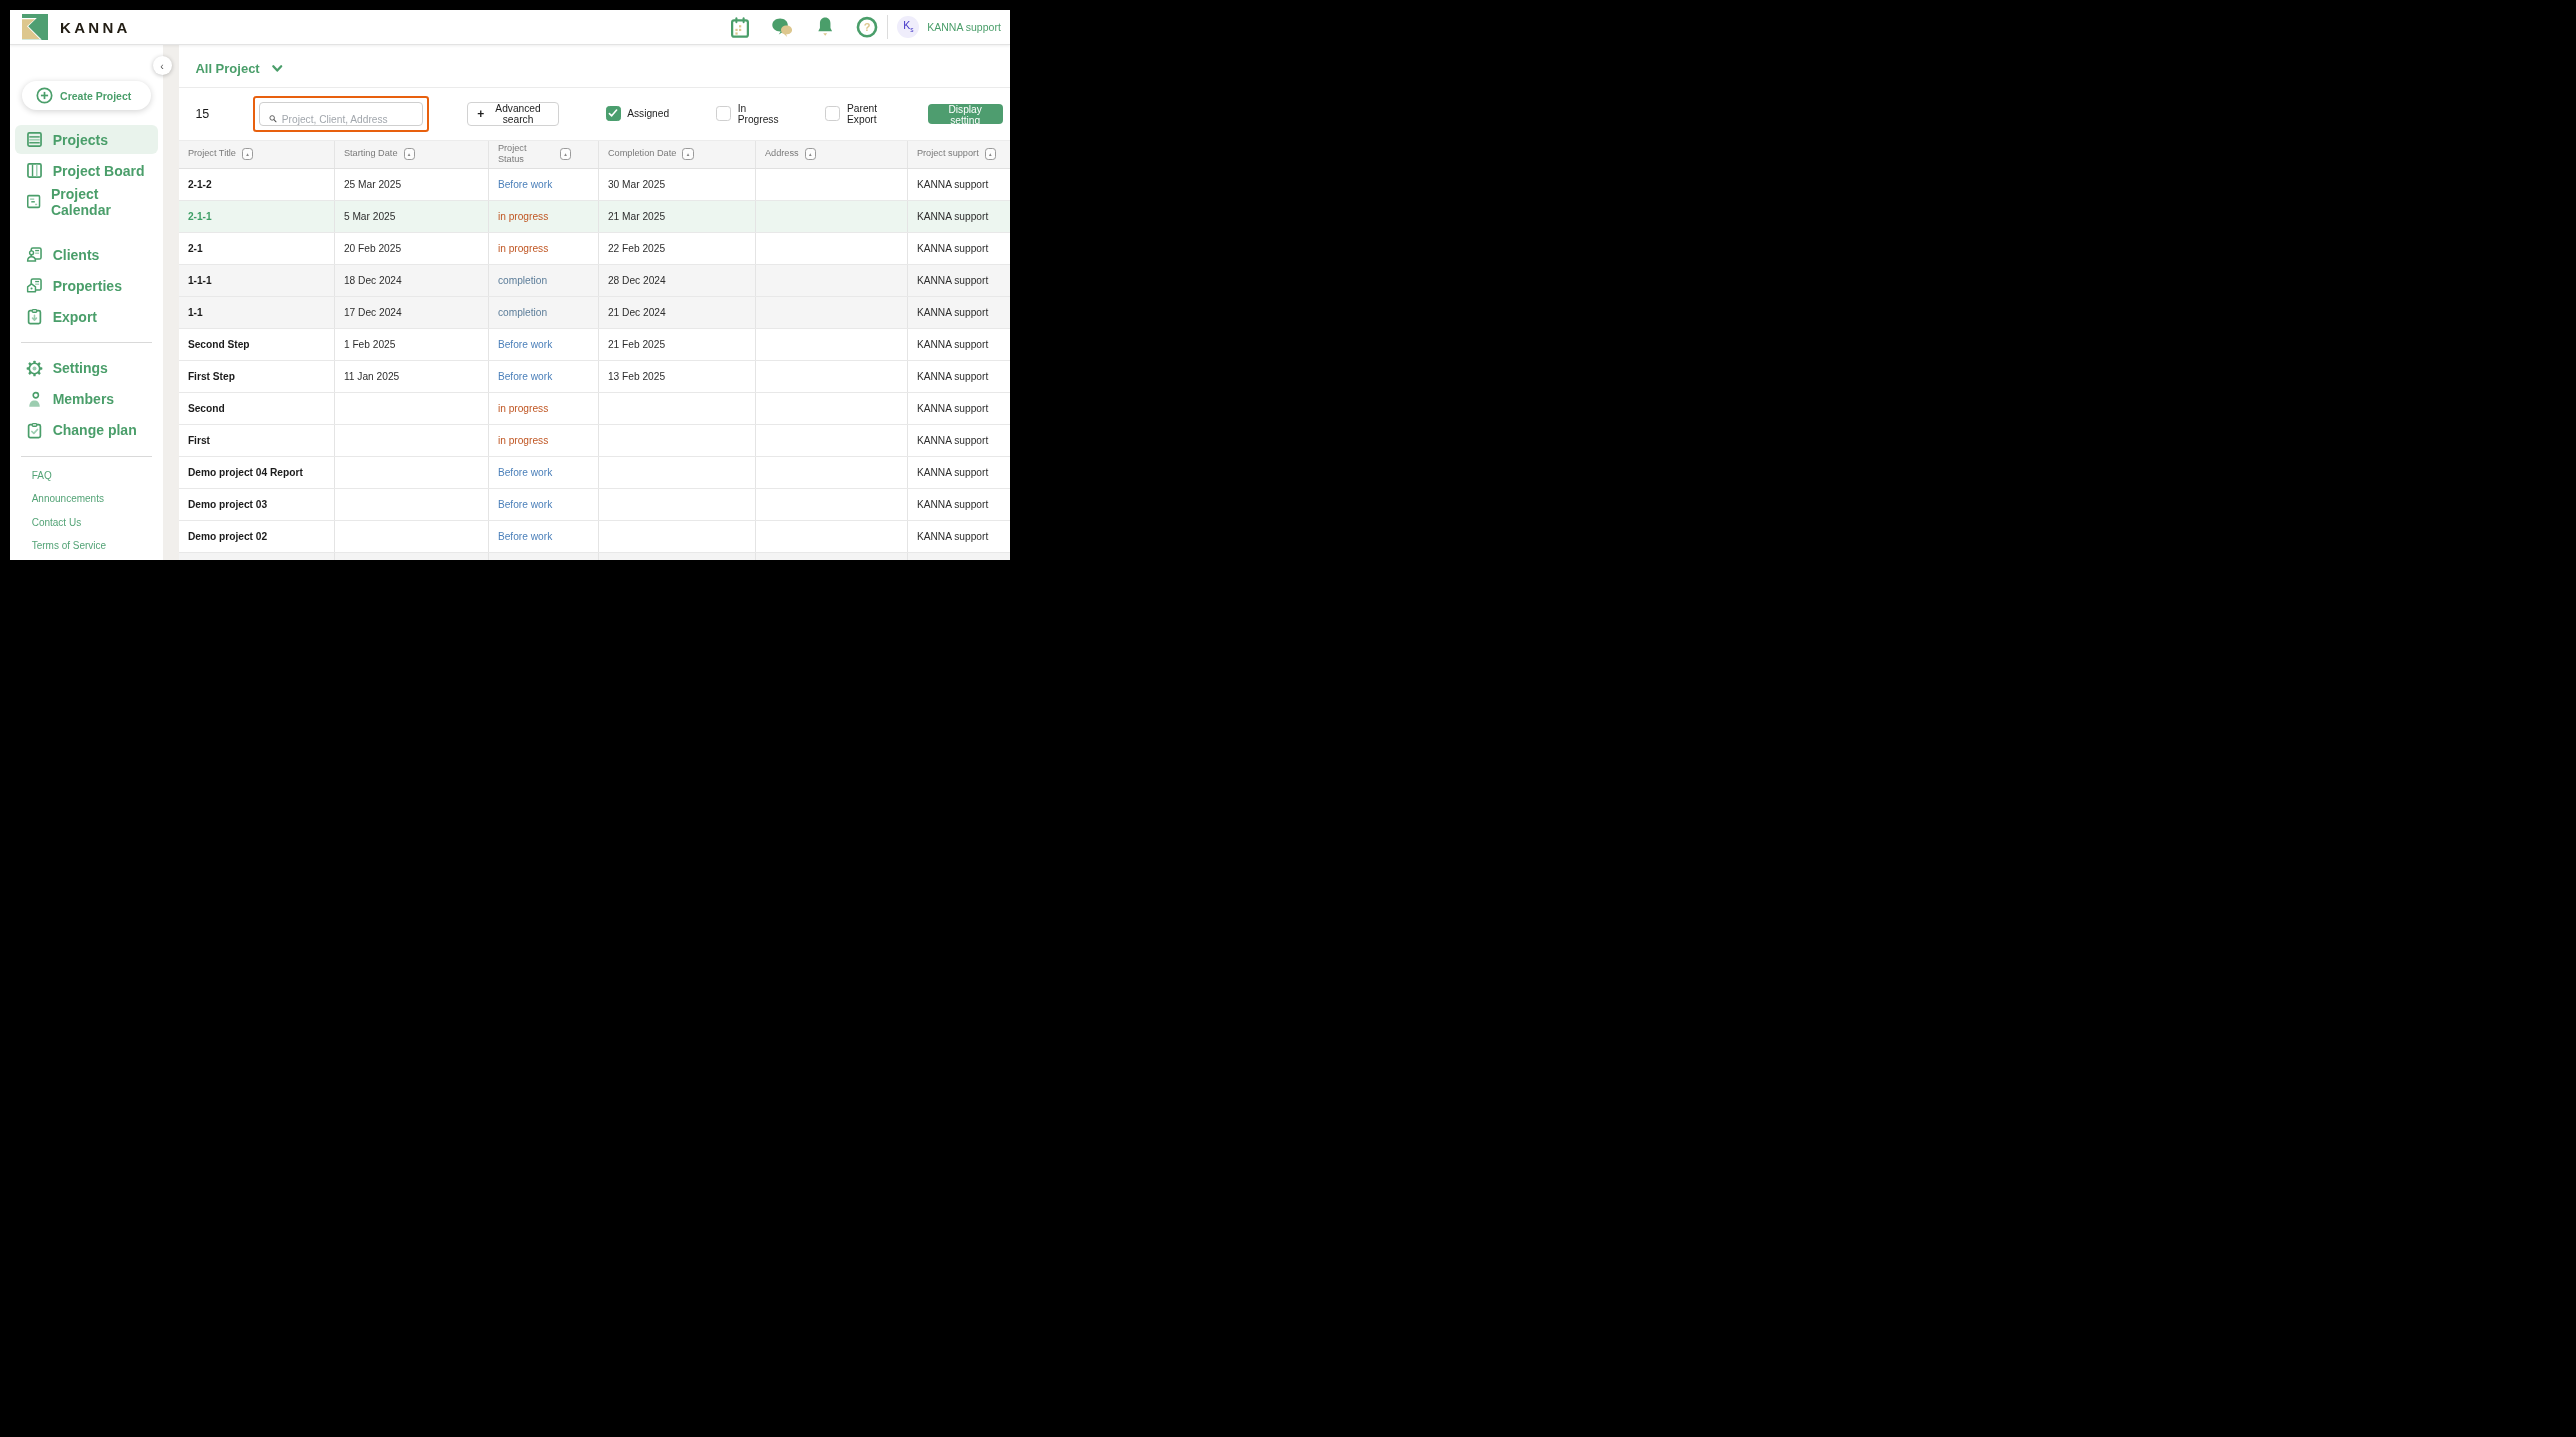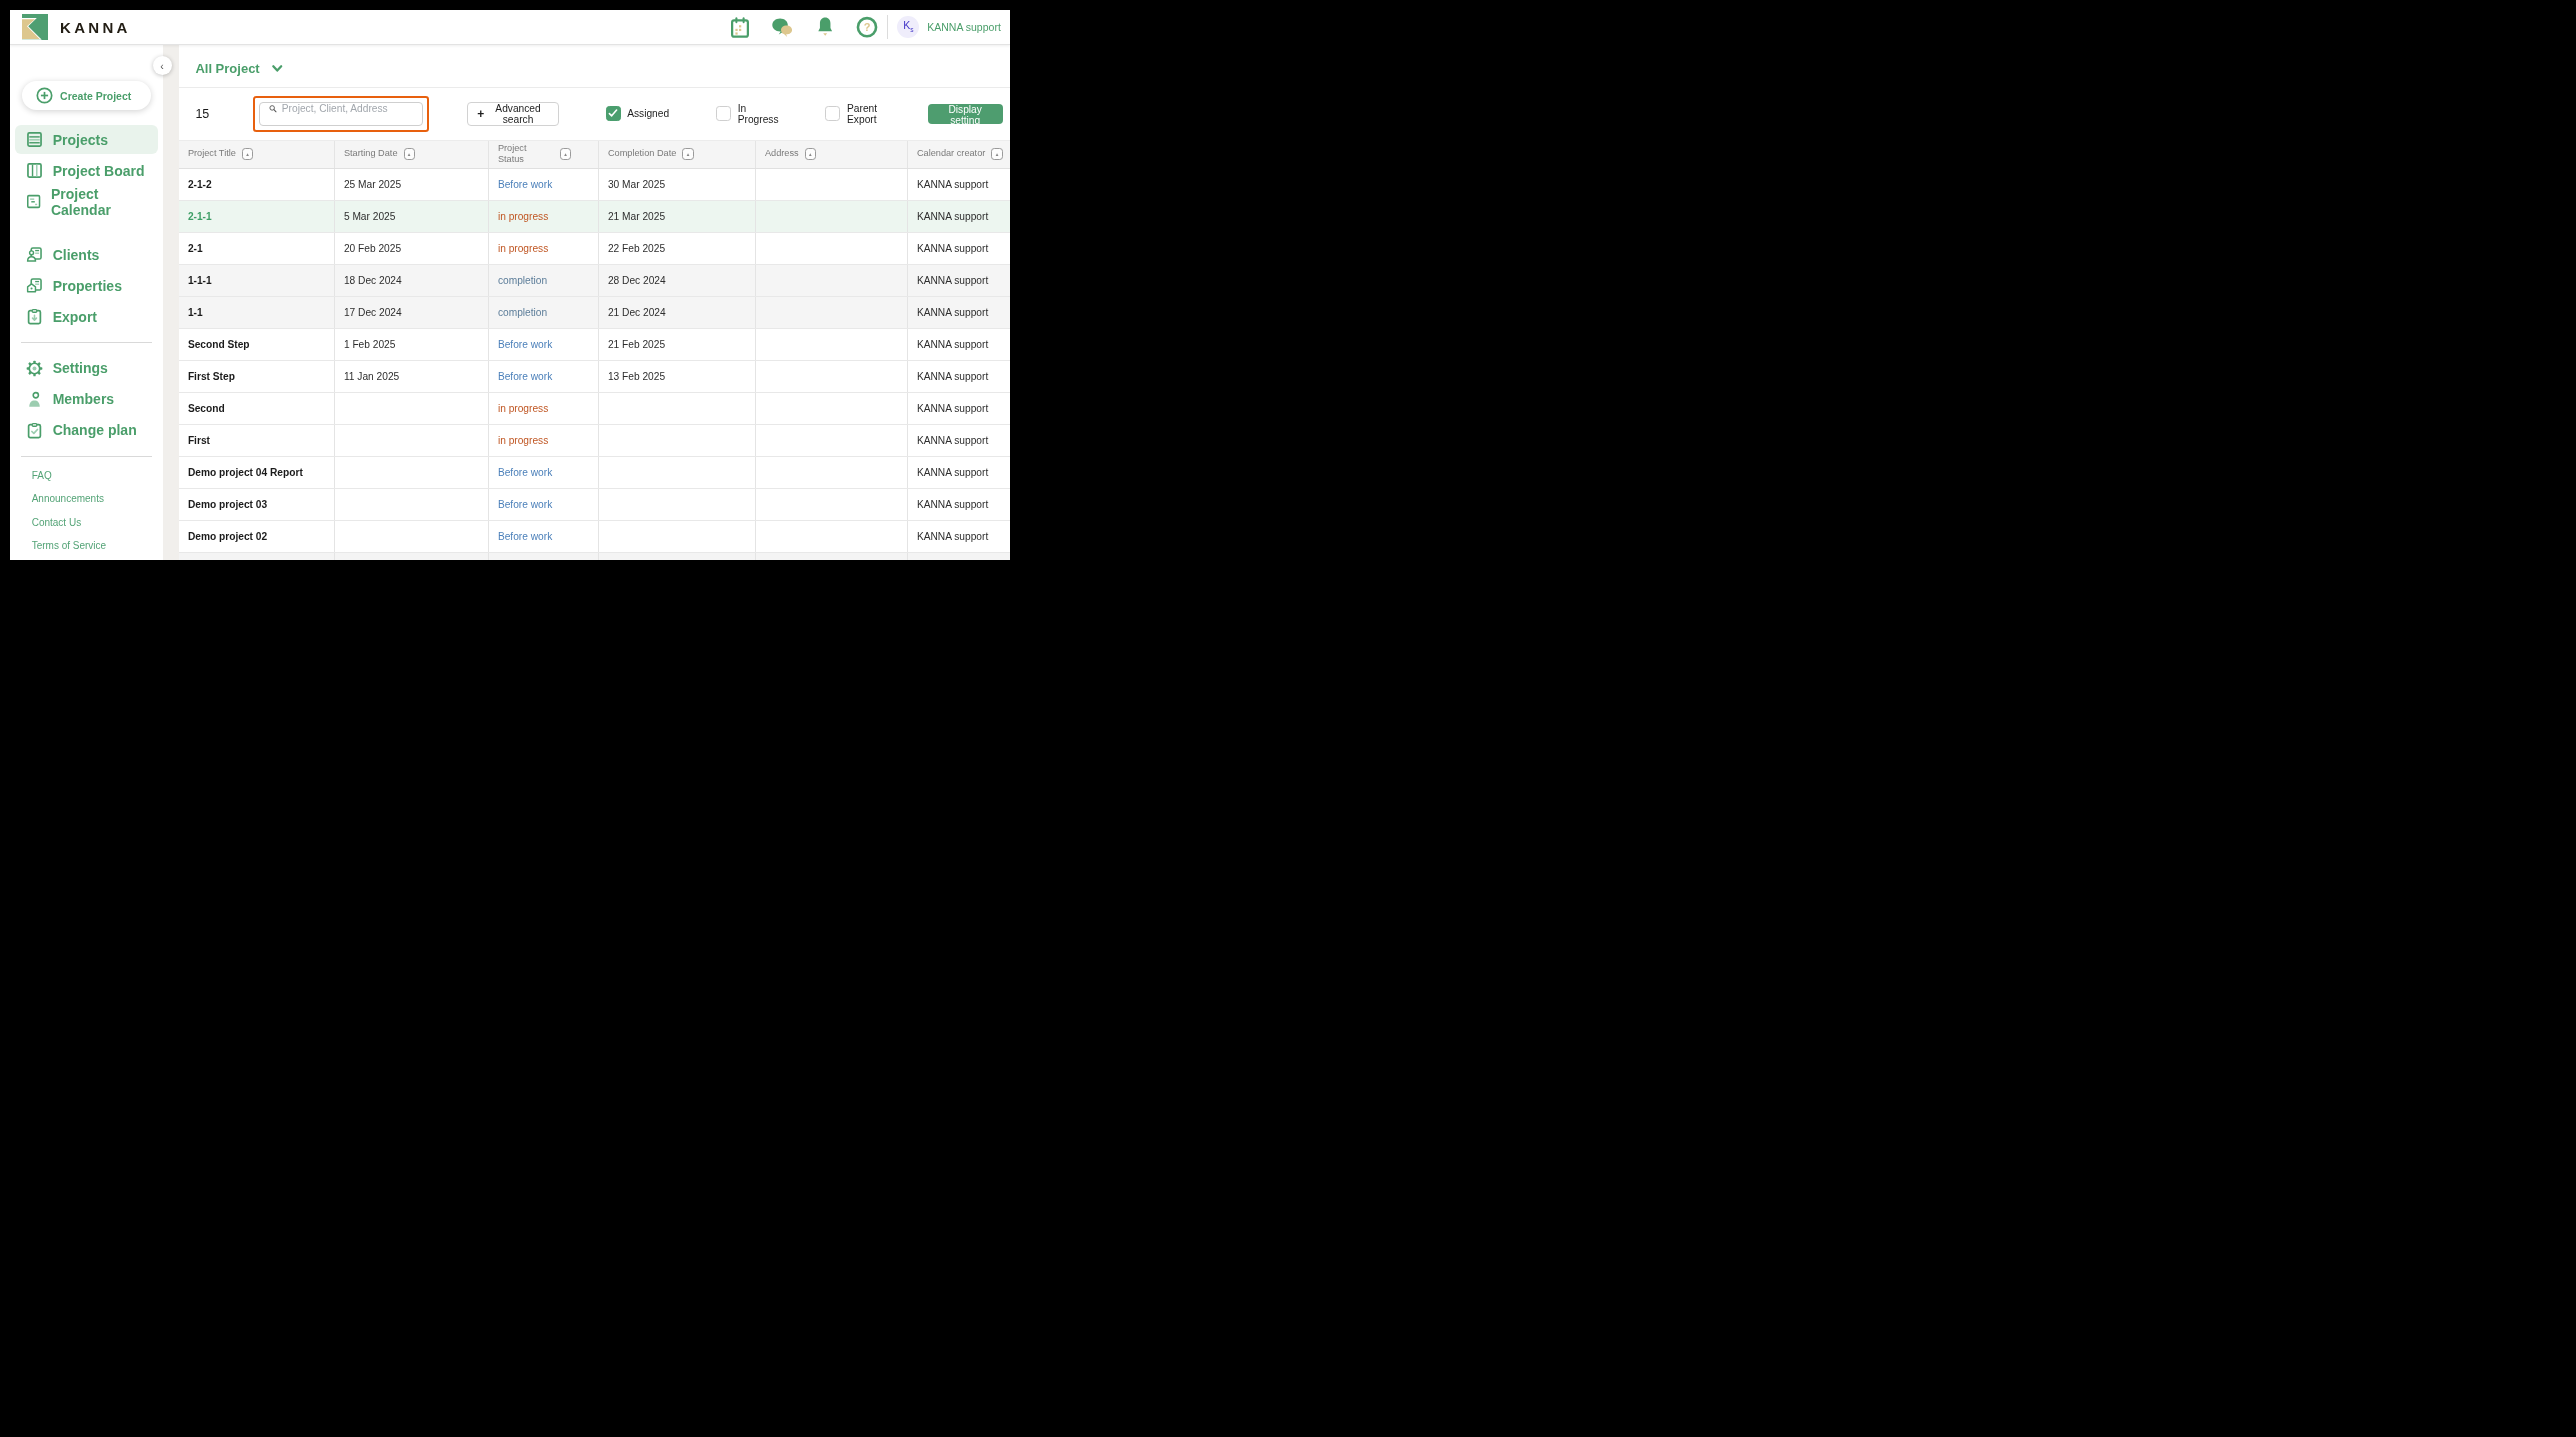--- a/index.html
+++ b/index.html
@@ -47,21 +47,21 @@
   
   .view-title-row { display:flex; align-items:center; margin:14.5px 0 0 16px; height:17px; flex:0 0 auto; }
   .view-title { font-size:13px; font-weight:bold; color:#4a9e6a; cursor:pointer; }
   .view-title-row svg { margin-left:10px; cursor:pointer; }
   .content-divider { border:none; border-top:0.7px solid #ebebeb; margin-top:10.5px; }
 
   
   .toolbar { display:flex; align-items:center; margin-top:8px; padding:0 7.2px 0 16px; height:35px; flex:0 0 auto;gap:35px; }
   .count { font-size:12.5px; color:#1a1a1a; }
   .search-annot { margin-left:8.5px; border:2.6px solid #e8600e; border-radius:3.3px; padding:4px; background:#fff; }
-  .search-box { width:164px; height:24px; border:1px solid #cfcfcf; border-radius:4px; display:flex; align-items:flex-start; padding:0 9px; background:#fff; }
+  .search-box { width:164px; height:24px; border:1px solid #cfcfcf; border-radius:4px; display:flex; align-items:flex-end; padding:0 9px; background:#fff; }
   .search-box input { border:none; outline:none; margin-left:5.3px; width:131px; font-size:10.2px; color:#333; font-family:inherit; background:transparent; }
   .search-box input::placeholder { color:#a2a7ad; }
   .btn-advanced { margin-left:3.3px; height:24px; padding:0 9.2px; background:#fff; border:1px solid #d2d2d2; border-radius:4px; font-size:10.2px; color:#1e1e1e; display:flex; align-items:center; cursor:pointer; font-family:inherit; }
   .btn-advanced .plus { font-size:12px; font-weight:bold; margin-right:3.3px; color:#1e1e1e; }
   .filter { display:flex; align-items:center; margin-left:12px; cursor:pointer; }
   .checkbox { width:15px; height:15px; border:1px solid #cfcfcf; border-radius:3.3px; background:#fff; flex:0 0 auto; display:flex; align-items:center; justify-content:center; }
   .checkbox.checked { background:#4a9e6e; border-color:#4a9e6e; }
   .filter .lbl { margin-left:6.6px; font-size:10.2px; color:#1e1e1e; }
   .btn-display { margin-left:auto; height:20px; padding:0 11.2px; background:#4e9d6f; color:#fff; border:none; border-radius:4px; font-size:10.2px; cursor:pointer; font-family:inherit; }
 
@@ -324,21 +324,21 @@
           </div>
           <div class="cell">
             <span class="th-label">Completion Date</span>
             <span class="sort-btn">▲</span>
           </div>
           <div class="cell">
             <span class="th-label">Address</span>
             <span class="sort-btn">▲</span>
           </div>
           <div class="cell">
-            <span class="th-label">Calendar creator</span>
+            <span class="th-label">Project support</span>
             <span class="sort-btn">▲</span>
           </div>
         </div>
 
         <div class="tr row">
           <div class="cell c-title">2-1-2</div>
           <div class="cell">25 Mar 2025</div>
           <div class="cell st-blue">Before work</div>
           <div class="cell">30 Mar 2025</div>
           <div class="cell"></div>

